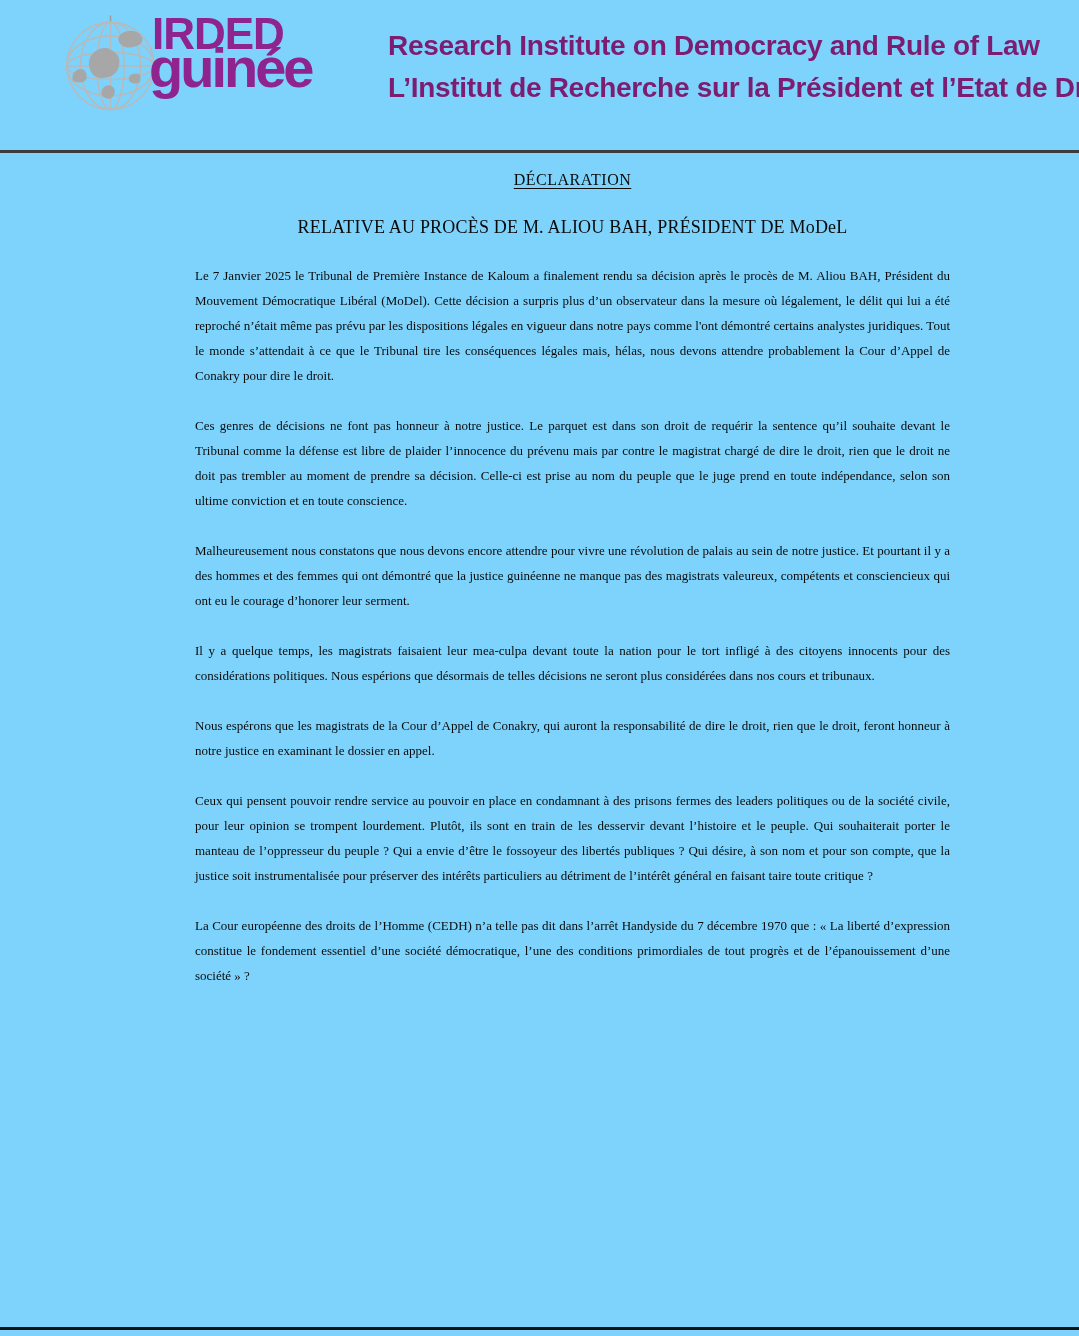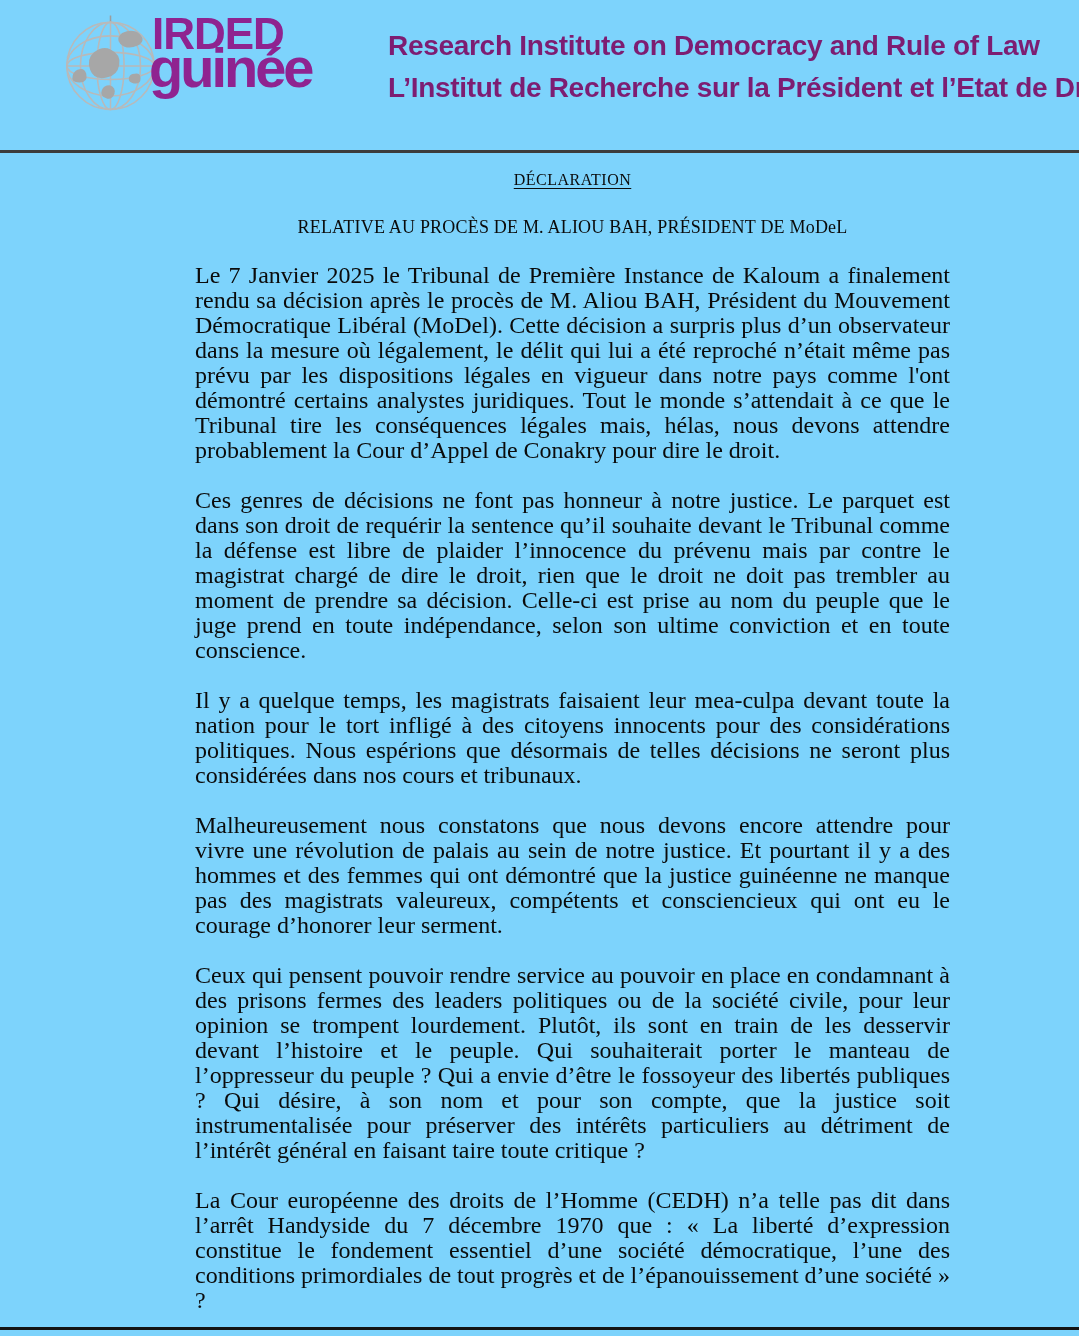--- a/index.html
+++ b/index.html
@@ -37,21 +37,21 @@
     margin-top:19px; text-align:center;
     font-size:16px; font-weight:normal; letter-spacing:0.5px;
     text-decoration:underline; text-underline-offset:3px;
   }
   .doc-subtitle {
     margin-top:28px; font-size:18px; font-weight:normal; letter-spacing:0.2px;
     white-space:nowrap;
     text-align:center;
   }
   .doc-par {
-    margin-top:25px; font-size:24px; line-height:25px;
+    margin-top:25px; font-size:13px; line-height:25px;
     text-align:justify; text-justify:inter-word;
   }
 </style>
 </head>
 <body>
 
 <div class="page">
 
   <header class="letterhead">
 
@@ -83,20 +83,21 @@
   </header>
 
   <div class="rule rule-top"></div>
 
   <main>
     <h1 class="doc-title">DÉCLARATION</h1>
     <h2 class="doc-subtitle">RELATIVE AU PROCÈS DE M. ALIOU BAH, PRÉSIDENT DE MoDeL</h2>
 
     <p class="doc-par">Le 7 Janvier 2025 le Tribunal de Première Instance de Kaloum a finalement rendu sa décision après le procès de M. Aliou BAH, Président du Mouvement Démocratique Libéral (MoDel). Cette décision a surpris plus d’un observateur dans la mesure où légalement, le délit qui lui a été reproché n’était même pas prévu par les dispositions légales en vigueur dans notre pays comme l'ont démontré certains analystes juridiques. Tout le monde s’attendait à ce que le Tribunal tire les conséquences légales mais, hélas, nous devons attendre probablement la Cour d’Appel de Conakry pour dire le droit.</p>
     <p class="doc-par">Ces genres de décisions ne font pas honneur à notre justice. Le parquet est dans son droit de requérir la sentence qu’il souhaite devant le Tribunal comme la défense est libre de plaider l’innocence du prévenu mais par contre le magistrat chargé de dire le droit, rien que le droit ne doit pas trembler au moment de prendre sa décision. Celle-ci est prise au nom du peuple que le juge prend en toute indépendance, selon son ultime conviction et en toute conscience.</p>
+    <p class="doc-par">Malheureusement nous constatons que nous devons encore attendre pour vivre une révolution de palais au sein de notre justice. Et pourtant il y a des hommes et des femmes qui ont démontré que la justice guinéenne ne manque pas des magistrats valeureux, compétents et consciencieux qui ont eu le courage d’honorer leur serment.</p>
     <p class="doc-par">Il y a quelque temps, les magistrats faisaient leur mea-culpa devant toute la nation pour le tort infligé à des citoyens innocents pour des considérations politiques. Nous espérions que désormais de telles décisions ne seront plus considérées dans nos cours et tribunaux.</p>
-    <p class="doc-par">Malheureusement nous constatons que nous devons encore attendre pour vivre une révolution de palais au sein de notre justice. Et pourtant il y a des hommes et des femmes qui ont démontré que la justice guinéenne ne manque pas des magistrats valeureux, compétents et consciencieux qui ont eu le courage d’honorer leur serment.</p>
+    <p class="doc-par">Nous espérons que les magistrats de la Cour d’Appel de Conakry, qui auront la responsabilité de dire le droit, rien que le droit, feront honneur à notre justice en examinant le dossier en appel.</p>
     <p class="doc-par">Ceux qui pensent pouvoir rendre service au pouvoir en place en condamnant à des prisons fermes des leaders politiques ou de la société civile, pour leur opinion se trompent lourdement. Plutôt, ils sont en train de les desservir devant l’histoire et le peuple. Qui souhaiterait porter le manteau de l’oppresseur du peuple ? Qui a envie d’être le fossoyeur des libertés publiques ? Qui désire, à son nom et pour son compte, que la justice soit instrumentalisée pour préserver des intérêts particuliers au détriment de l’intérêt général en faisant taire toute critique ?</p>
     <p class="doc-par">La Cour européenne des droits de l’Homme (CEDH) n’a telle pas dit dans l’arrêt Handyside du 7 décembre 1970 que : « La liberté d’expression constitue le fondement essentiel d’une société démocratique, l’une des conditions primordiales de tout progrès et de l’épanouissement d’une société » ?</p>
   </main>
 
   <div class="rule rule-bottom"></div>
 </div>
 
 </body></html>

